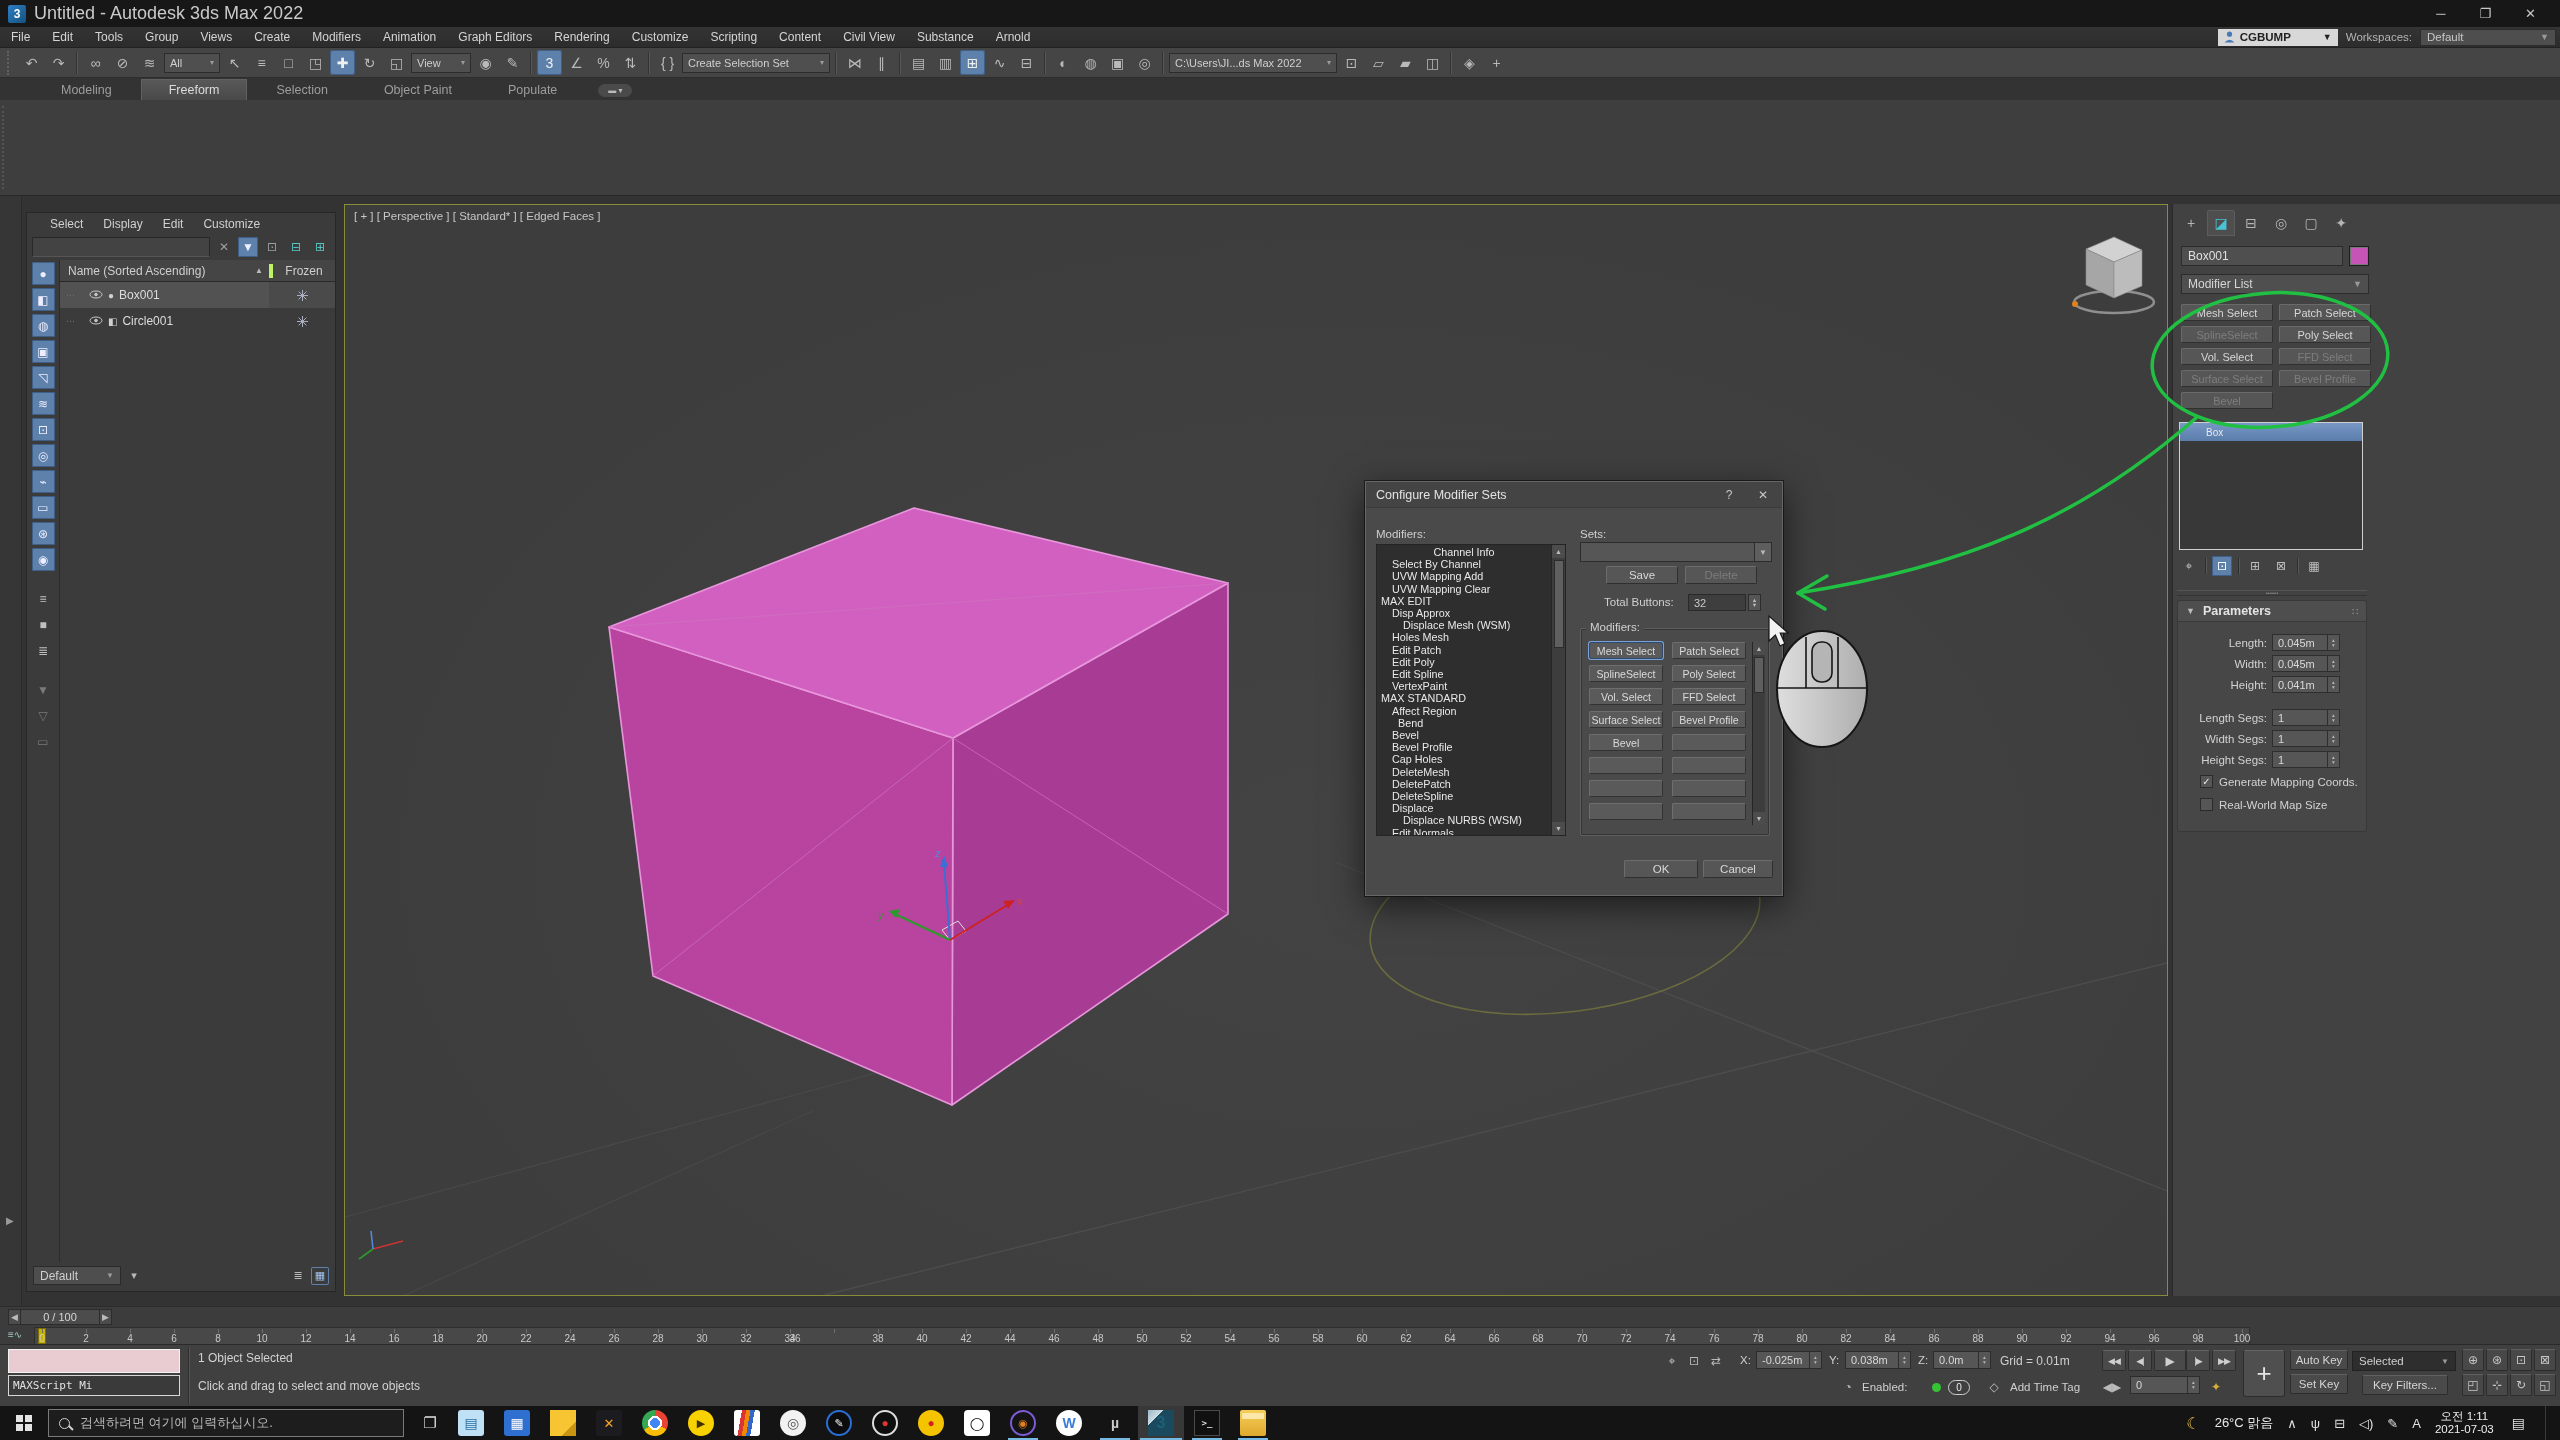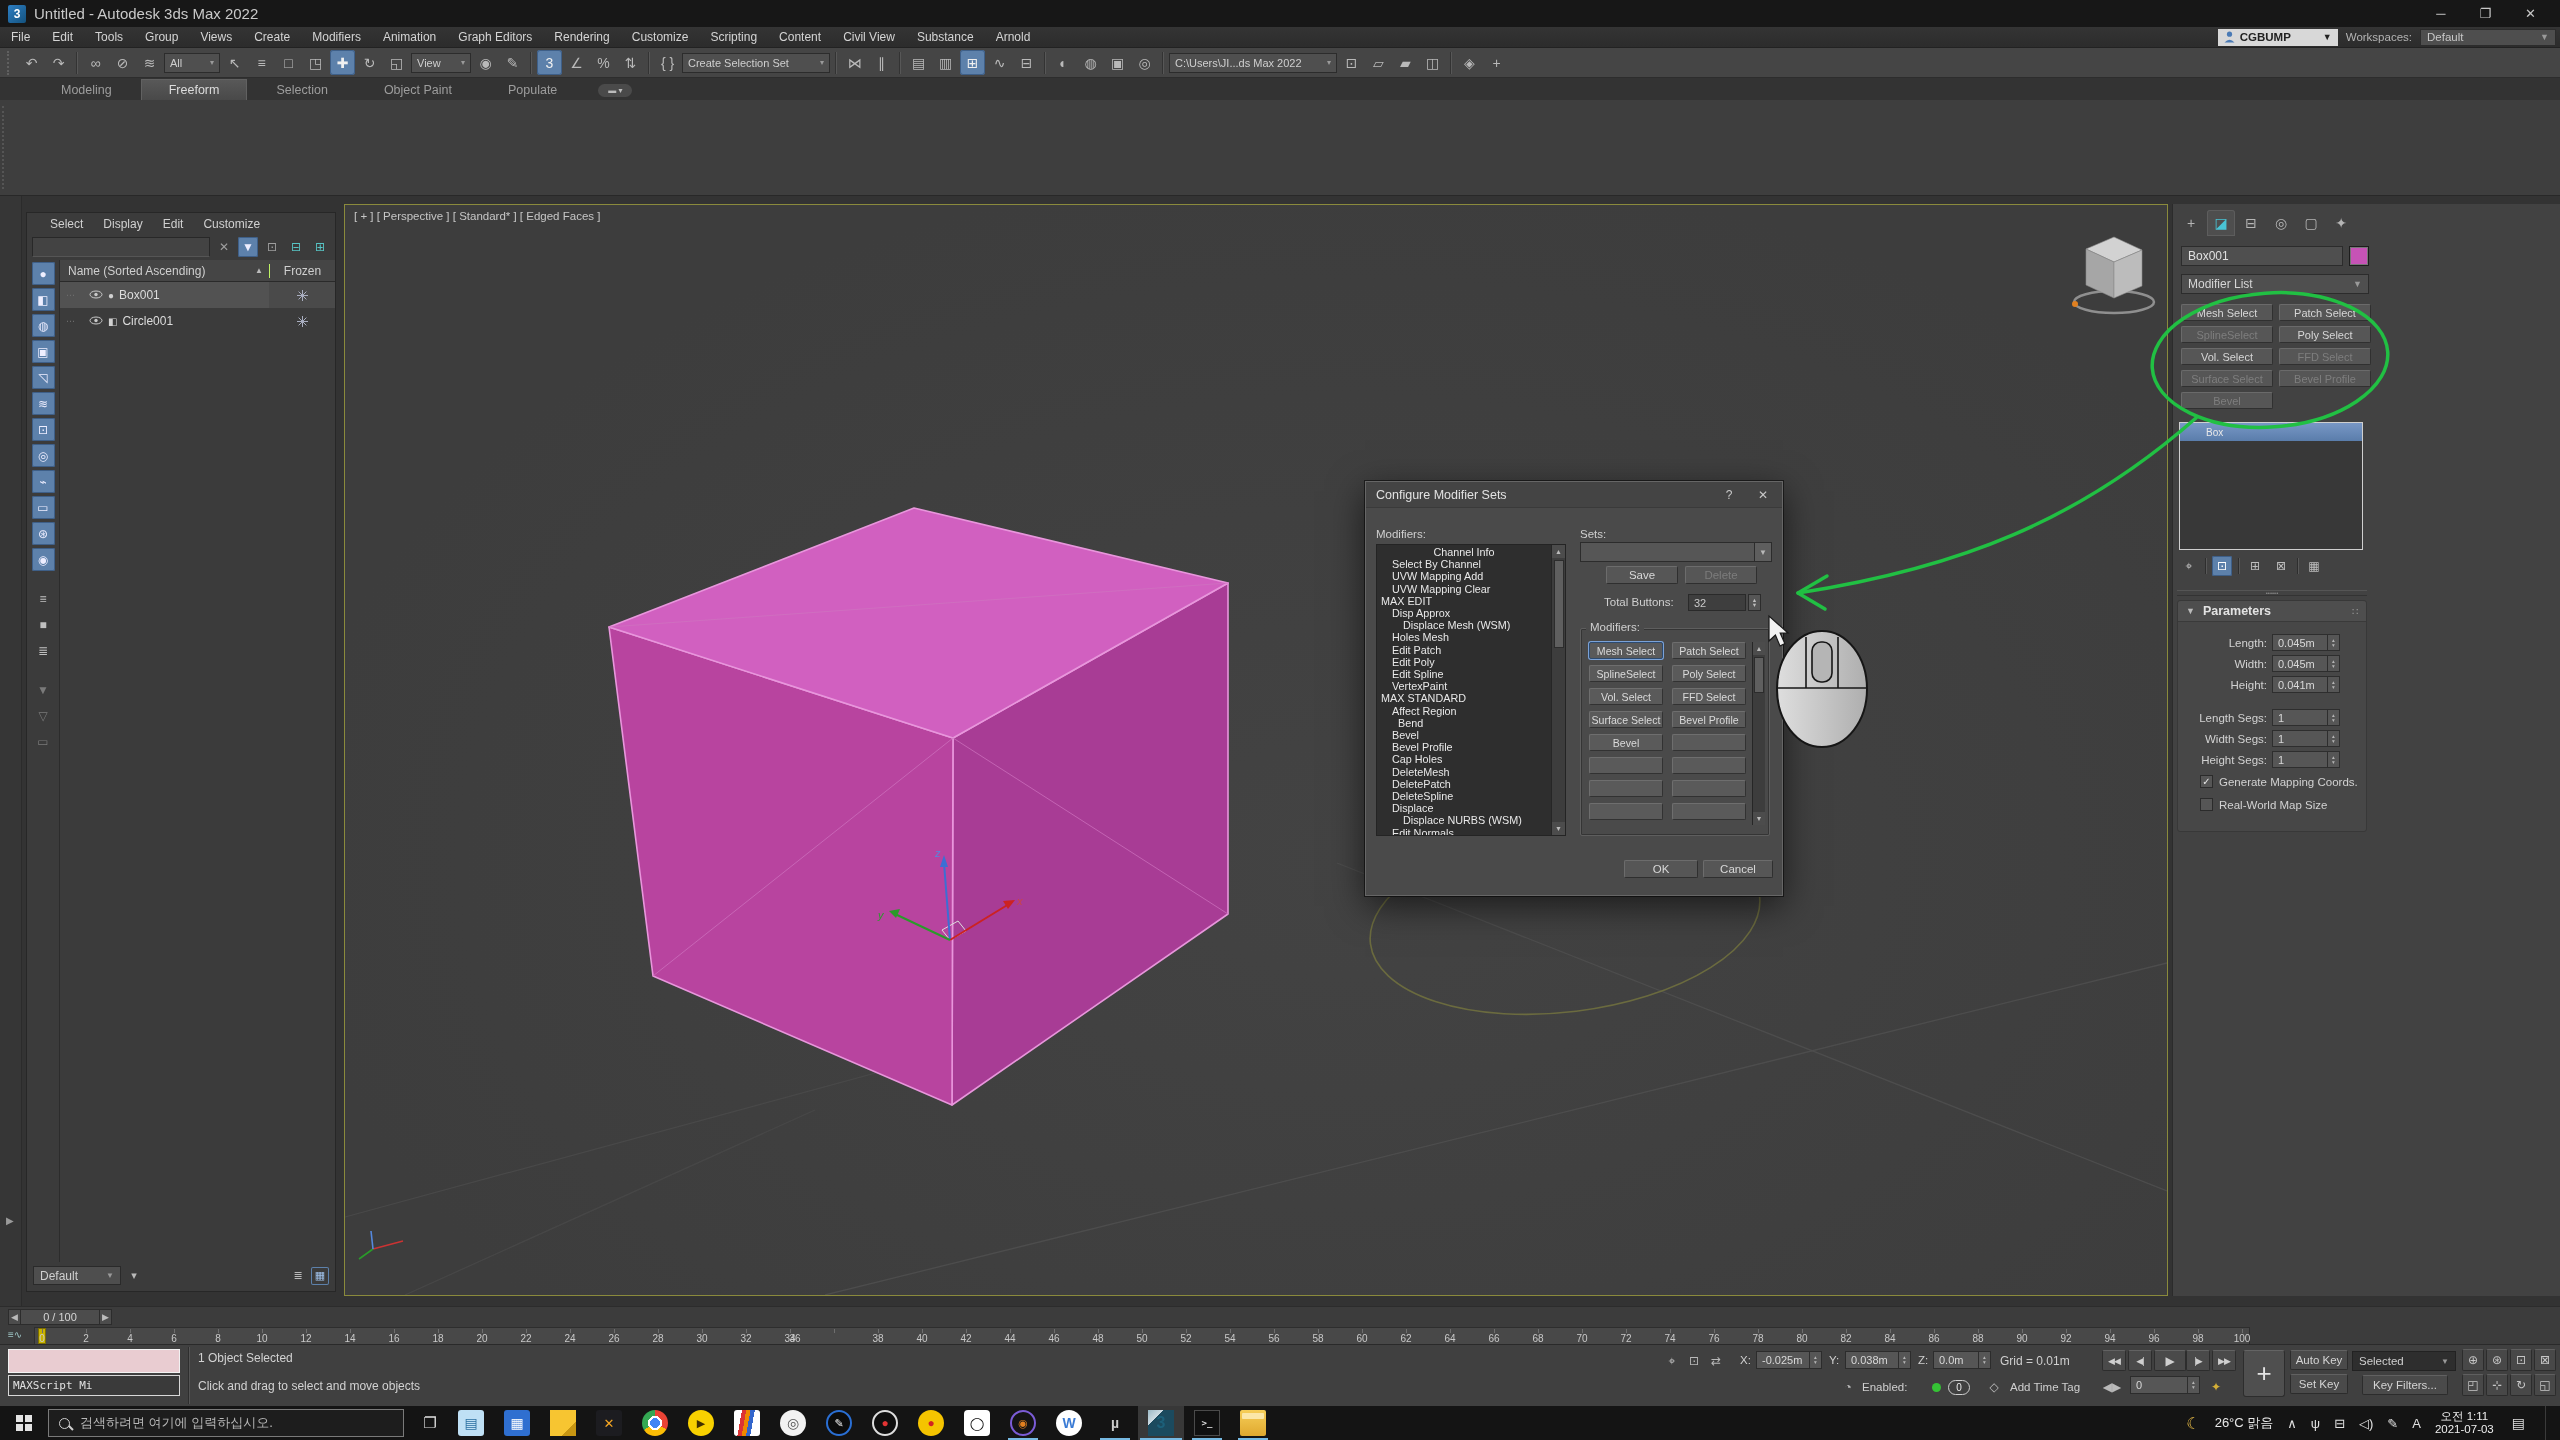--- a/index.html
+++ b/index.html
@@ -2,21 +2,21 @@
 <html><head>
 <meta charset="utf-8">
 <style>
   *{box-sizing:border-box;margin:0;padding:0}
   html,body{width:2560px;height:1440px;overflow:hidden}
   body{font-family:"Liberation Sans","DejaVu Sans",sans-serif;font-size:12px;color:#cccccc;background:#373737;position:relative}
 
   
   #titlebar{position:absolute;left:0;top:0;width:2560px;height:27px;background:#171717;display:flex;align-items:center;padding:0 8px;z-index:10}
   #applogo{width:18px;height:18px;background:linear-gradient(135deg,#2d7fc4,#14527e);color:#fff;font-weight:bold;font-size:12px;display:grid;place-items:center;border-radius:2px;margin-right:8px}
-  #apptitle{color:#c9c9c9;font-size:15px}
+  #apptitle{color:#c9c9c9;font-size:18px}
   #winctl{margin-left:auto;display:flex;gap:34px;padding-right:16px;color:#c8c8c8;font-size:13px}
   #winctl span{cursor:default}
 
   
   #menubar{position:absolute;left:0;top:27px;width:2560px;height:21px;background:linear-gradient(#343434,#2c2c2c);border-bottom:1px solid #222;display:flex;align-items:center;z-index:10}
   #menu-items{display:flex;height:100%;align-items:center}
   .menu-item{padding:2px 11px;color:#d4d4d4;font-size:12px}
   #menubar-right{margin-left:auto;display:flex;align-items:center;gap:8px;padding-right:4px}
   #userchip{width:120px;height:17px;background:#d8d8d8;color:#222;display:flex;align-items:center;gap:5px;padding:0 6px;font-size:11.5px;font-weight:bold}
   #userchip .caret{margin-left:auto;font-size:9px}
@@ -59,21 +59,21 @@
   #xstrip{width:32px;display:flex;flex-direction:column;align-items:center;gap:3px;padding-top:2px}
   .xbtn{width:23px;height:23px;display:grid;place-items:center;font-size:12px;border-radius:2px}
   .xbtn.blue{background:#5d81ab;color:#eef;box-shadow:inset 0 0 0 1px #3e5f88}
   .xbtn.gray{color:#c0c0c0}
   .xbtn.dim{color:#7a7a7a}
   .xgap{height:10px}
   #xtable{flex:1;border-left:1px solid #2c2c2c;display:flex;flex-direction:column}
   #xheader{display:flex;height:22px;background:#454545;border-bottom:1px solid #2a2a2a;align-items:center}
   #xheader .hname{flex:1;padding-left:8px;color:#cfcfcf;display:flex;align-items:center;gap:6px}
   #xheader .hname .sort{font-size:8px;color:#bbb;margin-left:auto;padding-right:6px}
-  #xheader .hfrozen{width:66px;border-left:1px solid #bef264;text-align:center;color:#cfcfcf}
+  #xheader .hfrozen{width:66px;border-left:4px solid #bef264;text-align:center;color:#cfcfcf}
   .xrow{display:flex;align-items:center;height:26px}
   .xrow.selected .rmain{background:#525252}
   .xrow .rmain{flex:1;display:flex;align-items:center;height:100%;gap:5px;padding-left:6px}
   .xdots{color:#6e6e6e;font-size:9px;width:18px}
   .xtype{color:#d0d0d0;font-size:10px}
   .xname{color:#dcdcdc}
   .xfrozen{width:66px;display:grid;place-items:center;height:100%;border-left:1px solid transparent}
   .xrow.selected .xfrozen{background:#4a4a4a}
   #xfooter{margin-top:auto;display:flex;align-items:center;gap:4px;padding:4px 6px 6px 6px}
   #xfooterdd{width:88px;height:19px;background:#4e4e4e;border:1px solid #2a2a2a;display:flex;align-items:center;padding:0 6px;color:#cfcfcf}

